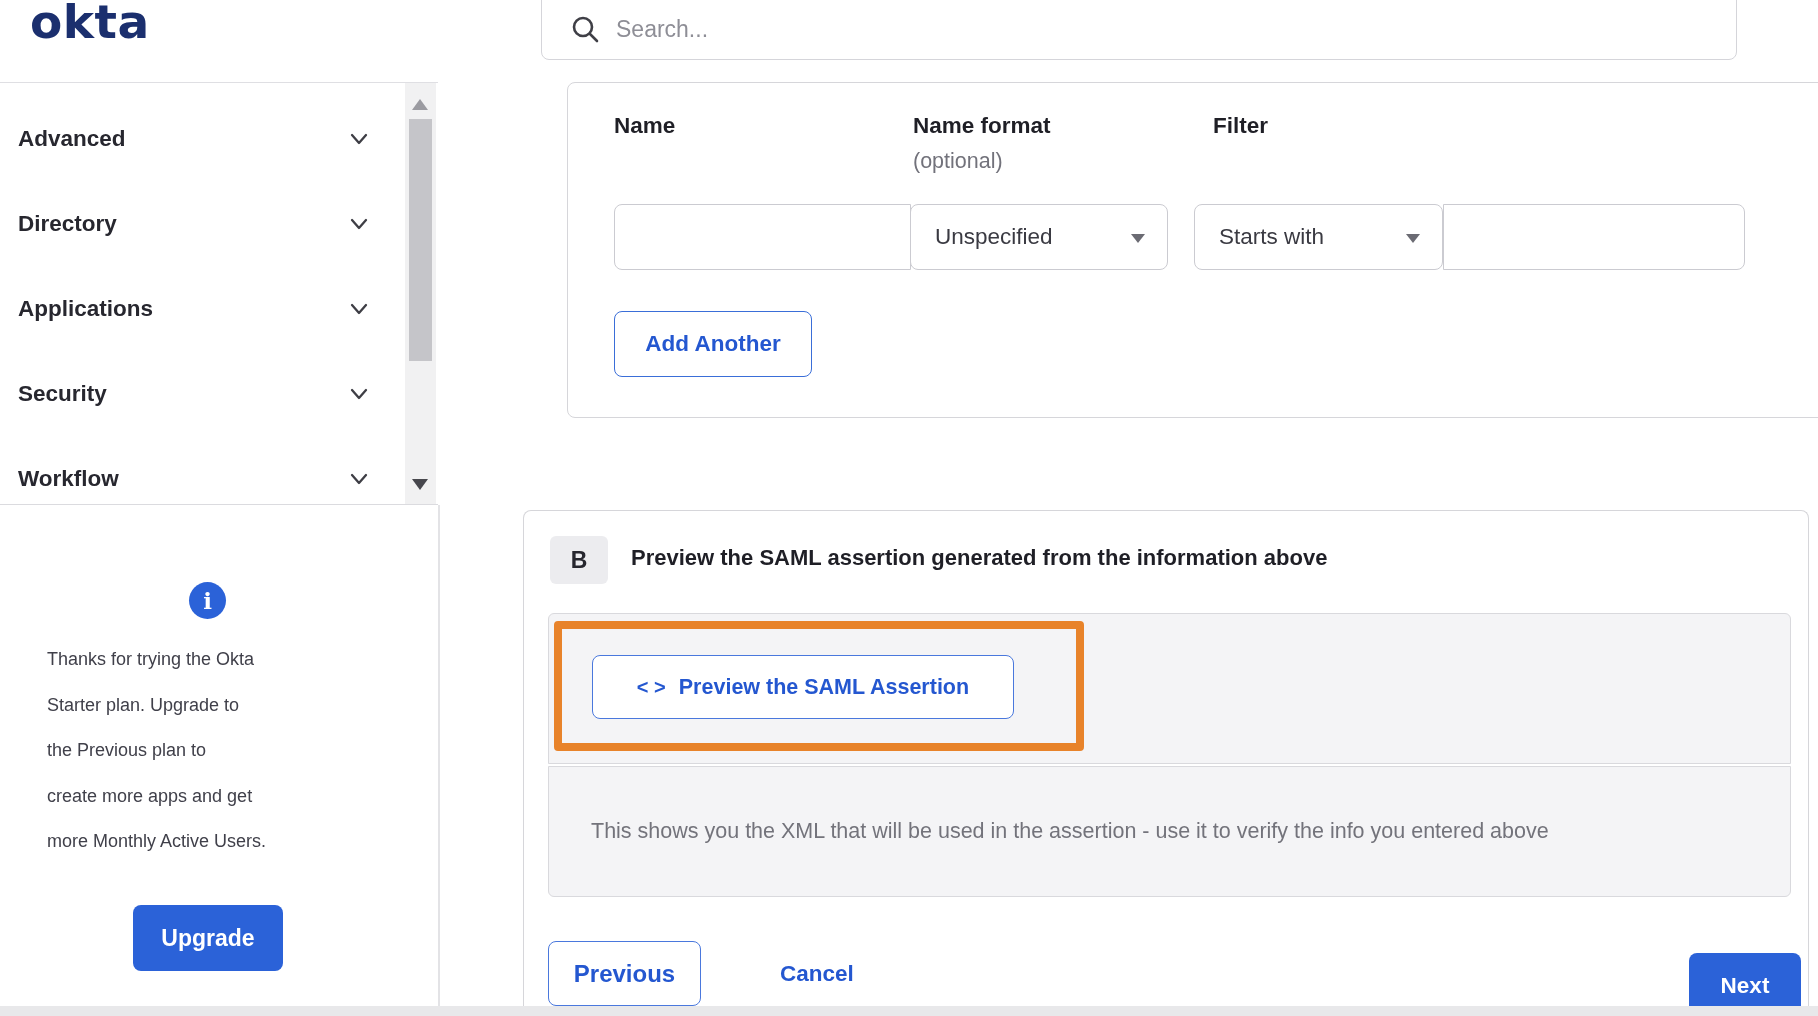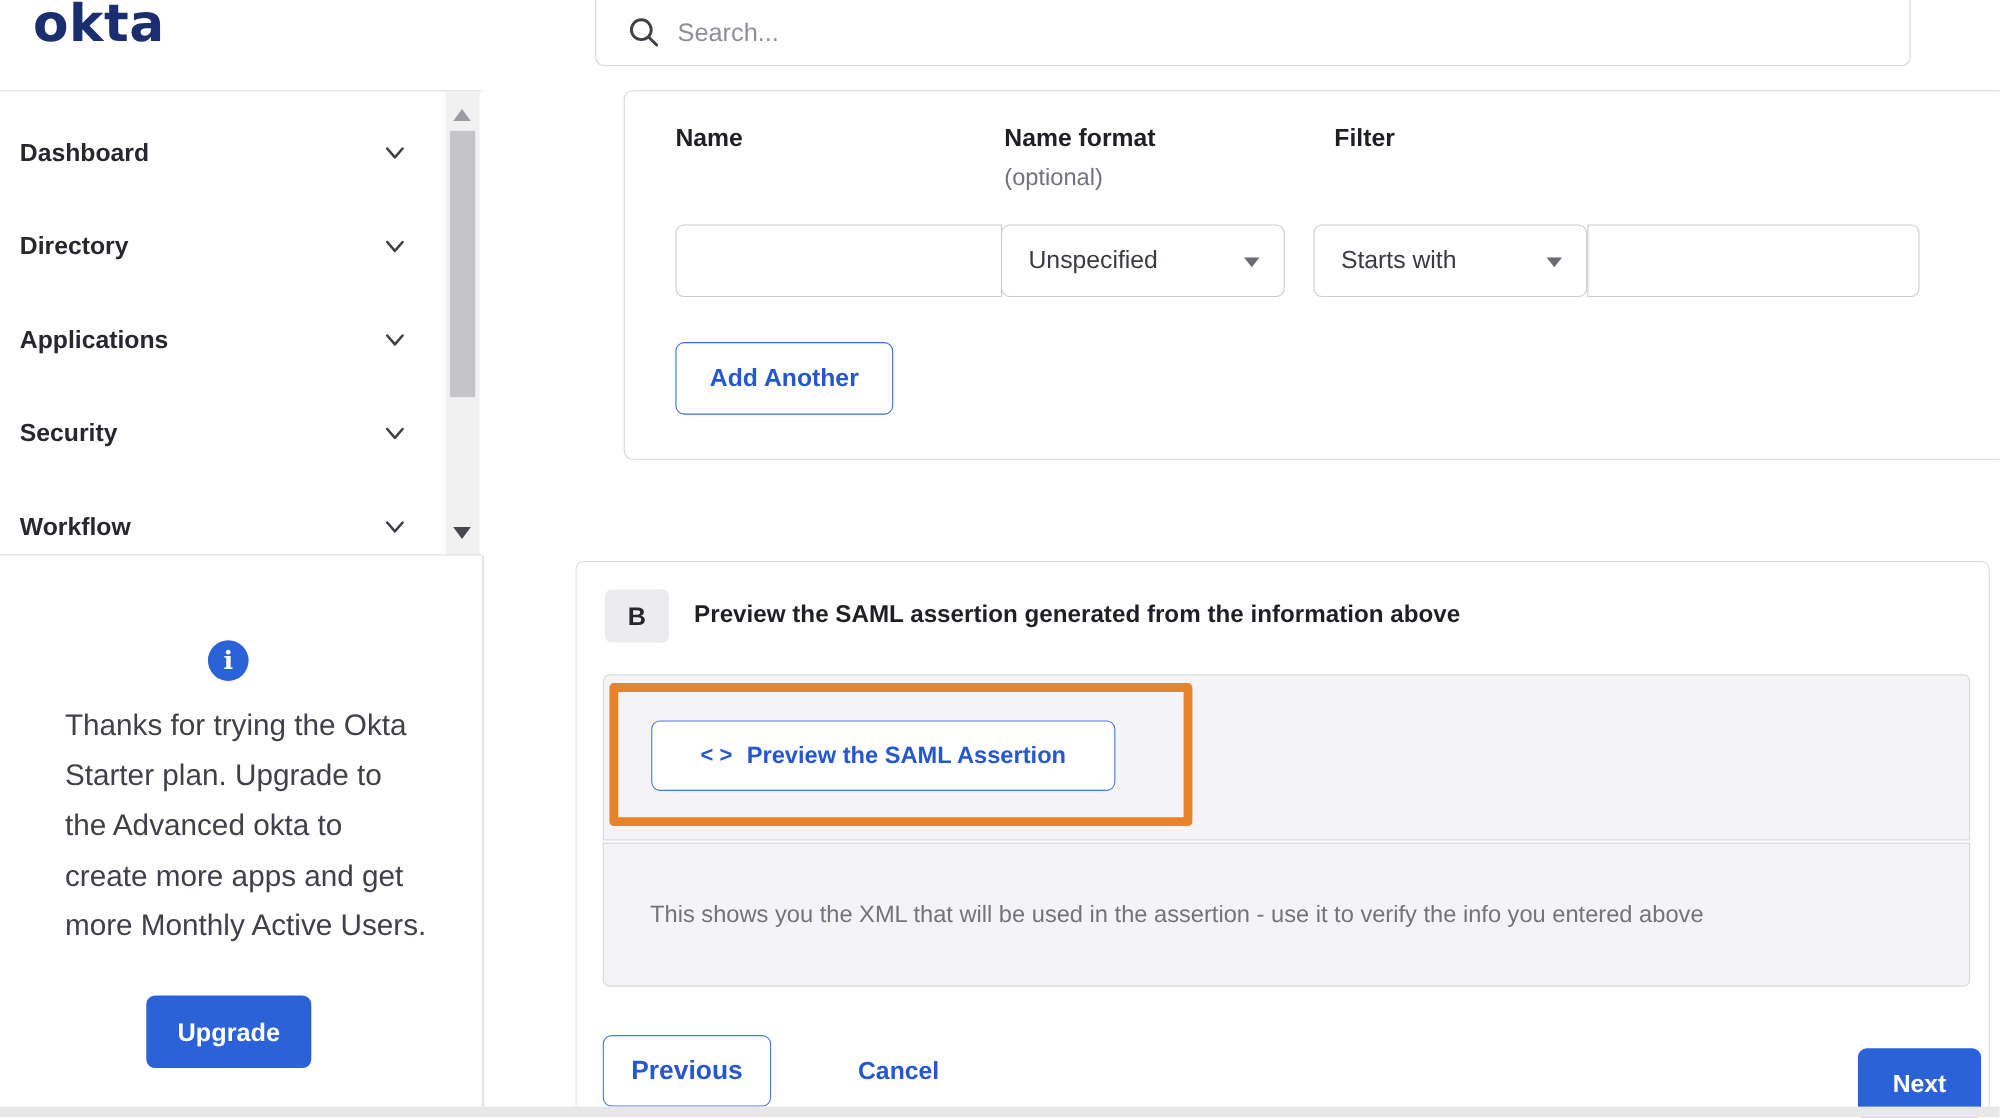--- a/index.html
+++ b/index.html
@@ -68,21 +68,21 @@
     position:absolute; left:189px; top:582px; width:37px; height:37px;
     border-radius:50%; background:#2b62d8;
     display:flex; align-items:center; justify-content:center;
   }
   .info-icon::after {
     content:"i"; color:#fff; font-weight:bold; font-size:23px;
     font-family:"DejaVu Serif", serif; line-height:1;
   }
   .upgrade-msg {
     position:absolute; left:47px; top:637px; width:340px;
-    font-size:27px; line-height:45.5px; color:#40404a;margin-left:12px;
+    font-size:18px; line-height:45.5px; color:#40404a;
   }
   .upgrade-btn {
     position:absolute; left:133px; top:905px; width:150px; height:66px;
     background:#2b62d8; border:none; border-radius:8px; cursor:pointer;
     color:#fff; font-weight:bold; font-size:23px;
     font-family:"Liberation Sans", sans-serif;
   }
   
   .card {
     position:absolute; left:523px; width:1286px; background:#fff;
@@ -185,21 +185,21 @@
           <circle cx="13" cy="13" r="9" fill="none" stroke="#3f3f46" stroke-width="2.6"></circle>
           <line x1="20" y1="20" x2="27" y2="27" stroke="#3f3f46" stroke-width="2.6" stroke-linecap="round"></line>
         </svg>
       </span>
       <input class="search-input" type="text" placeholder="Search..." style="">
     </div>
   </div>
 
   <div class="sidebar-box">
     <div class="nav-item" style="top:36px">
-      <span class="nav-label">Dashboard</span>
+      <span class="nav-label">Advanced</span>
       <span>
         <svg class="icon-svg" width="22" height="22" viewBox="0 0 22 22">
             <polyline points="4,7 11,15 18,7" fill="none" stroke="#3e3e45" stroke-width="2.3" stroke-linecap="round" stroke-linejoin="round"></polyline>
           </svg>
       </span>
     </div>
     <div class="nav-item" style="top:121px">
       <span class="nav-label">Directory</span>
       <span>
         <svg class="icon-svg" width="22" height="22" viewBox="0 0 22 22">
@@ -236,21 +236,21 @@
       <div class="scroll-thumb"></div>
       <div class="scroll-down"></div>
     </div>
   </div>
   <div class="v-divider"></div>
 
   <div class="info-icon"></div>
   <div class="upgrade-msg">
     <div>Thanks for trying the Okta</div>
     <div>Starter plan. Upgrade to</div>
-    <div>the Advanced okta to</div>
+    <div>the Previous plan to</div>
     <div>create more apps and get</div>
     <div>more Monthly Active Users.</div>
   </div>
   <button class="upgrade-btn">Upgrade</button>
 
   <div class="card card-a">
     <div class="col-label" style="left:46px; top:30px">Name</div>
     <div class="col-label" style="left:345px; top:30px">Name format</div>
     <div class="col-sublabel" style="left:345px; top:66px">(optional)</div>
     <div class="col-label" style="left:645px; top:30px">Filter</div>

